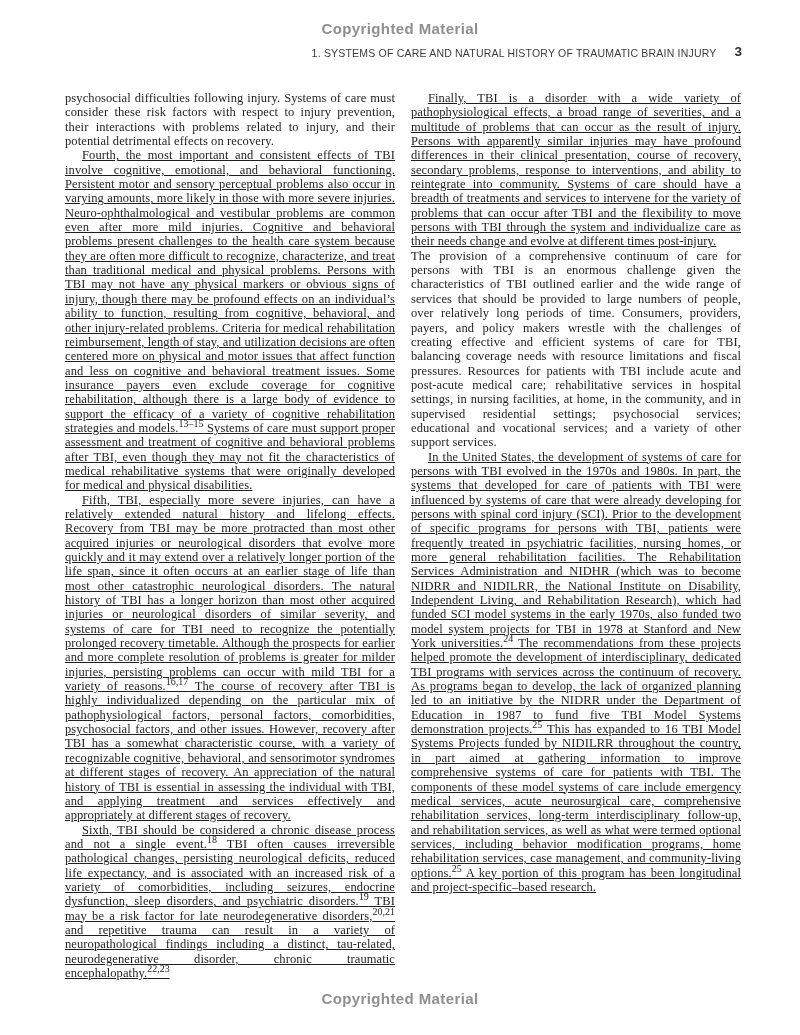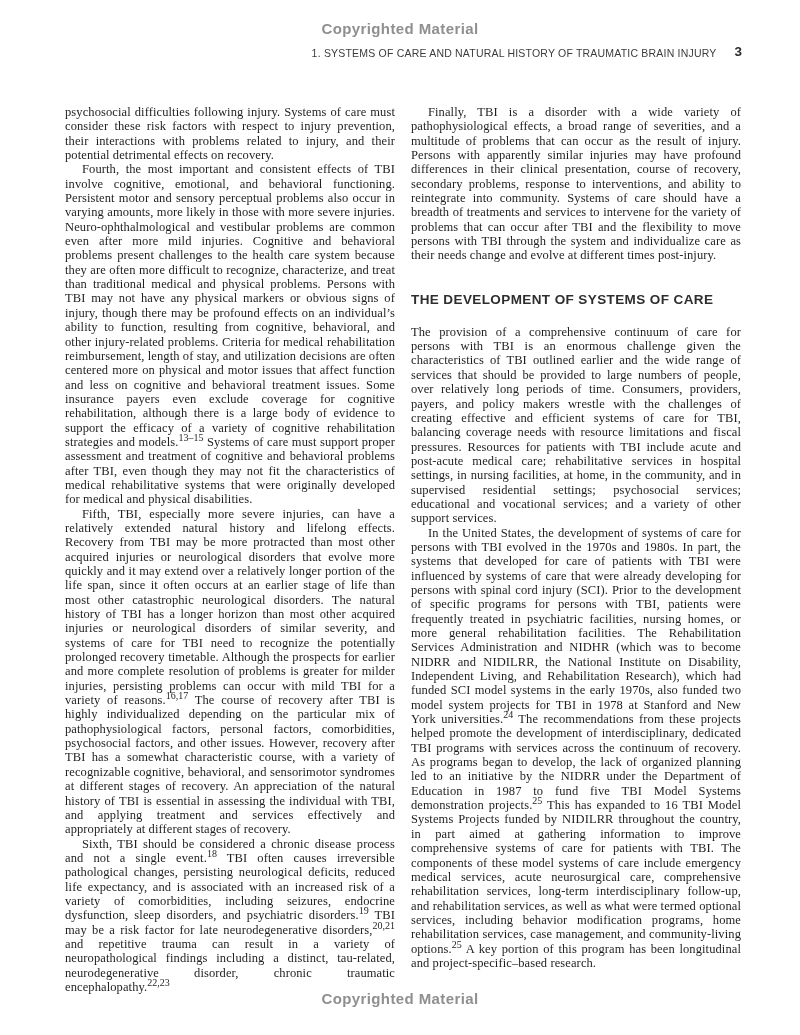--- a/index.html
+++ b/index.html
@@ -46,40 +46,41 @@
     white-space: nowrap;
   }
   .page-number {
     font-size: 13.5px;
     font-weight: bold;
     margin-left: 18px;
     color: #2b2b2b;
   }
   .columns {
     position: absolute;
-    top: 105px;
+    top: 91px;
     left: 65px;
     width: 676px;
     display: flex;
     gap: 16px;
   }
   .column {
     width: 330px;
     text-align: justify;
     font-size: 12.5px;
     line-height: 14.35px;
     letter-spacing: 0.1px;
     hyphens: auto;
     -webkit-hyphens: auto;
   }
   .column p.para {
     margin: 0;
   }
   .column p.para.indent {
     text-indent: 17px;
+    text-decoration: underline;
   }
   .column h2.section-heading {
     font-family: "Liberation Sans", "DejaVu Sans", sans-serif;
     font-size: 13.5px;
     font-weight: 600;
     letter-spacing: 0.4px;
     color: #2e2e2e;
     text-align: left;
     margin: 29px 0 17px 0;
     line-height: 16px;
@@ -105,21 +106,20 @@
 
   <div class="columns">
     <div class="column">
         <p class="para">psychosocial difficulties following injury. Systems of care must consider these risk factors with respect to injury prevention, their interactions with problems related to injury, and their potential detrimental effects on recovery.</p>
         <p class="para indent">Fourth, the most important and consistent effects of TBI involve cognitive, emotional, and behavioral functioning. Persistent motor and sensory perceptual problems also occur in varying amounts, more likely in those with more severe injuries. Neuro-ophthalmological and vestibular problems are common even after more mild injuries. Cognitive and behavioral problems present challenges to the health care system because they are often more difficult to recognize, characterize, and treat than traditional medical and physical problems. Persons with TBI may not have any physical markers or obvious signs of injury, though there may be profound effects on an individual’s ability to function, resulting from cognitive, behavioral, and other injury-related problems. Criteria for medical rehabilitation reimbursement, length of stay, and utilization decisions are often centered more on physical and motor issues that affect function and less on cognitive and behavioral treatment issues. Some insurance payers even exclude coverage for cognitive rehabilitation, although there is a large body of evidence to support the efficacy of a variety of cognitive rehabilitation strategies and models.<sup>13–15</sup> Systems of care must support proper assessment and treatment of cognitive and behavioral problems after TBI, even though they may not fit the characteristics of medical rehabilitative systems that were originally developed for medical and physical disabilities.</p>
         <p class="para indent">Fifth, TBI, especially more severe injuries, can have a relatively extended natural history and lifelong effects. Recovery from TBI may be more protracted than most other acquired injuries or neurological disorders that evolve more quickly and it may extend over a relatively longer portion of the life span, since it often occurs at an earlier stage of life than most other catastrophic neurological disorders. The natural history of TBI has a longer horizon than most other acquired injuries or neurological disorders of similar severity, and systems of care for TBI need to recognize the potentially prolonged recovery timetable. Although the prospects for earlier and more complete resolution of problems is greater for milder injuries, persisting problems can occur with mild TBI for a variety of reasons.<sup>16,17</sup> The course of recovery after TBI is highly individualized depending on the particular mix of pathophysiological factors, personal factors, comorbidities, psychosocial factors, and other issues. However, recovery after TBI has a somewhat characteristic course, with a variety of recognizable cognitive, behavioral, and sensorimotor syndromes at different stages of recovery. An appreciation of the natural history of TBI is essential in assessing the individual with TBI, and applying treatment and services effectively and appropriately at different stages of recovery.</p>
         <p class="para indent">Sixth, TBI should be considered a chronic disease process and not a single event.<sup>18</sup> TBI often causes irreversible pathological changes, persisting neurological deficits, reduced life expectancy, and is associated with an increased risk of a variety of comorbidities, including seizures, endocrine dysfunction, sleep disorders, and psychiatric disorders.<sup>19</sup> TBI may be a risk factor for late neurodegenerative disorders,<sup>20,21</sup> and repetitive trauma can result in a variety of neuropathological findings including a distinct, tau-related, neurodegenerative disorder, chronic traumatic encephalopathy.<sup>22,23</sup></p>
       </div>
     <div class="column">
         <p class="para indent">Finally, TBI is a disorder with a wide variety of pathophysiological effects, a broad range of severities, and a multitude of problems that can occur as the result of injury. Persons with apparently similar injuries may have profound differences in their clinical presentation, course of recovery, secondary problems, response to interventions, and ability to reintegrate into community. Systems of care should have a breadth of treatments and services to intervene for the variety of problems that can occur after TBI and the flexibility to move persons with TBI through the system and individualize care as their needs change and evolve at different times post-injury.</p>
-        <h2 class="section-heading">THE DEVELOPMENT OF SYSTEMS OF CARE</h2>
         <p class="para">The provision of a comprehensive continuum of care for persons with TBI is an enormous challenge given the characteristics of TBI outlined earlier and the wide range of services that should be provided to large numbers of people, over relatively long periods of time. Consumers, providers, payers, and policy makers wrestle with the challenges of creating effective and efficient systems of care for TBI, balancing coverage needs with resource limitations and fiscal pressures. Resources for patients with TBI include acute and post-acute medical care; rehabilitative services in hospital settings, in nursing facilities, at home, in the community, and in supervised residential settings; psychosocial services; educational and vocational services; and a variety of other support services.</p>
         <p class="para indent">In the United States, the development of systems of care for persons with TBI evolved in the 1970s and 1980s. In part, the systems that developed for care of patients with TBI were influenced by systems of care that were already developing for persons with spinal cord injury (SCI). Prior to the development of specific programs for persons with TBI, patients were frequently treated in psychiatric facilities, nursing homes, or more general rehabilitation facilities. The Rehabilitation Services Administration and NIDHR (which was to become NIDRR and NIDILRR, the National Institute on Disability, Independent Living, and Rehabilitation Research), which had funded SCI model systems in the early 1970s, also funded two model system projects for TBI in 1978 at Stanford and New York universities.<sup>24</sup> The recommendations from these projects helped promote the development of interdisciplinary, dedicated TBI programs with services across the continuum of recovery. As programs began to develop, the lack of organized planning led to an initiative by the NIDRR under the Department of Education in 1987 to fund five TBI Model Systems demonstration projects.<sup>25</sup> This has expanded to 16 TBI Model Systems Projects funded by NIDILRR throughout the country, in part aimed at gathering information to improve comprehensive systems of care for patients with TBI. The components of these model systems of care include emergency medical services, acute neurosurgical care, comprehensive rehabilitation services, long-term interdisciplinary follow-up, and rehabilitation services, as well as what were termed optional services, including behavior modification programs, home rehabilitation services, case management, and community-living options.<sup>25</sup> A key portion of this program has been longitudinal and project-specific–based research.</p>
       </div>
   </div>
 
   <div class="copyright bottom">Copyrighted Material</div>
 
 </div>
 
 </body></html>

